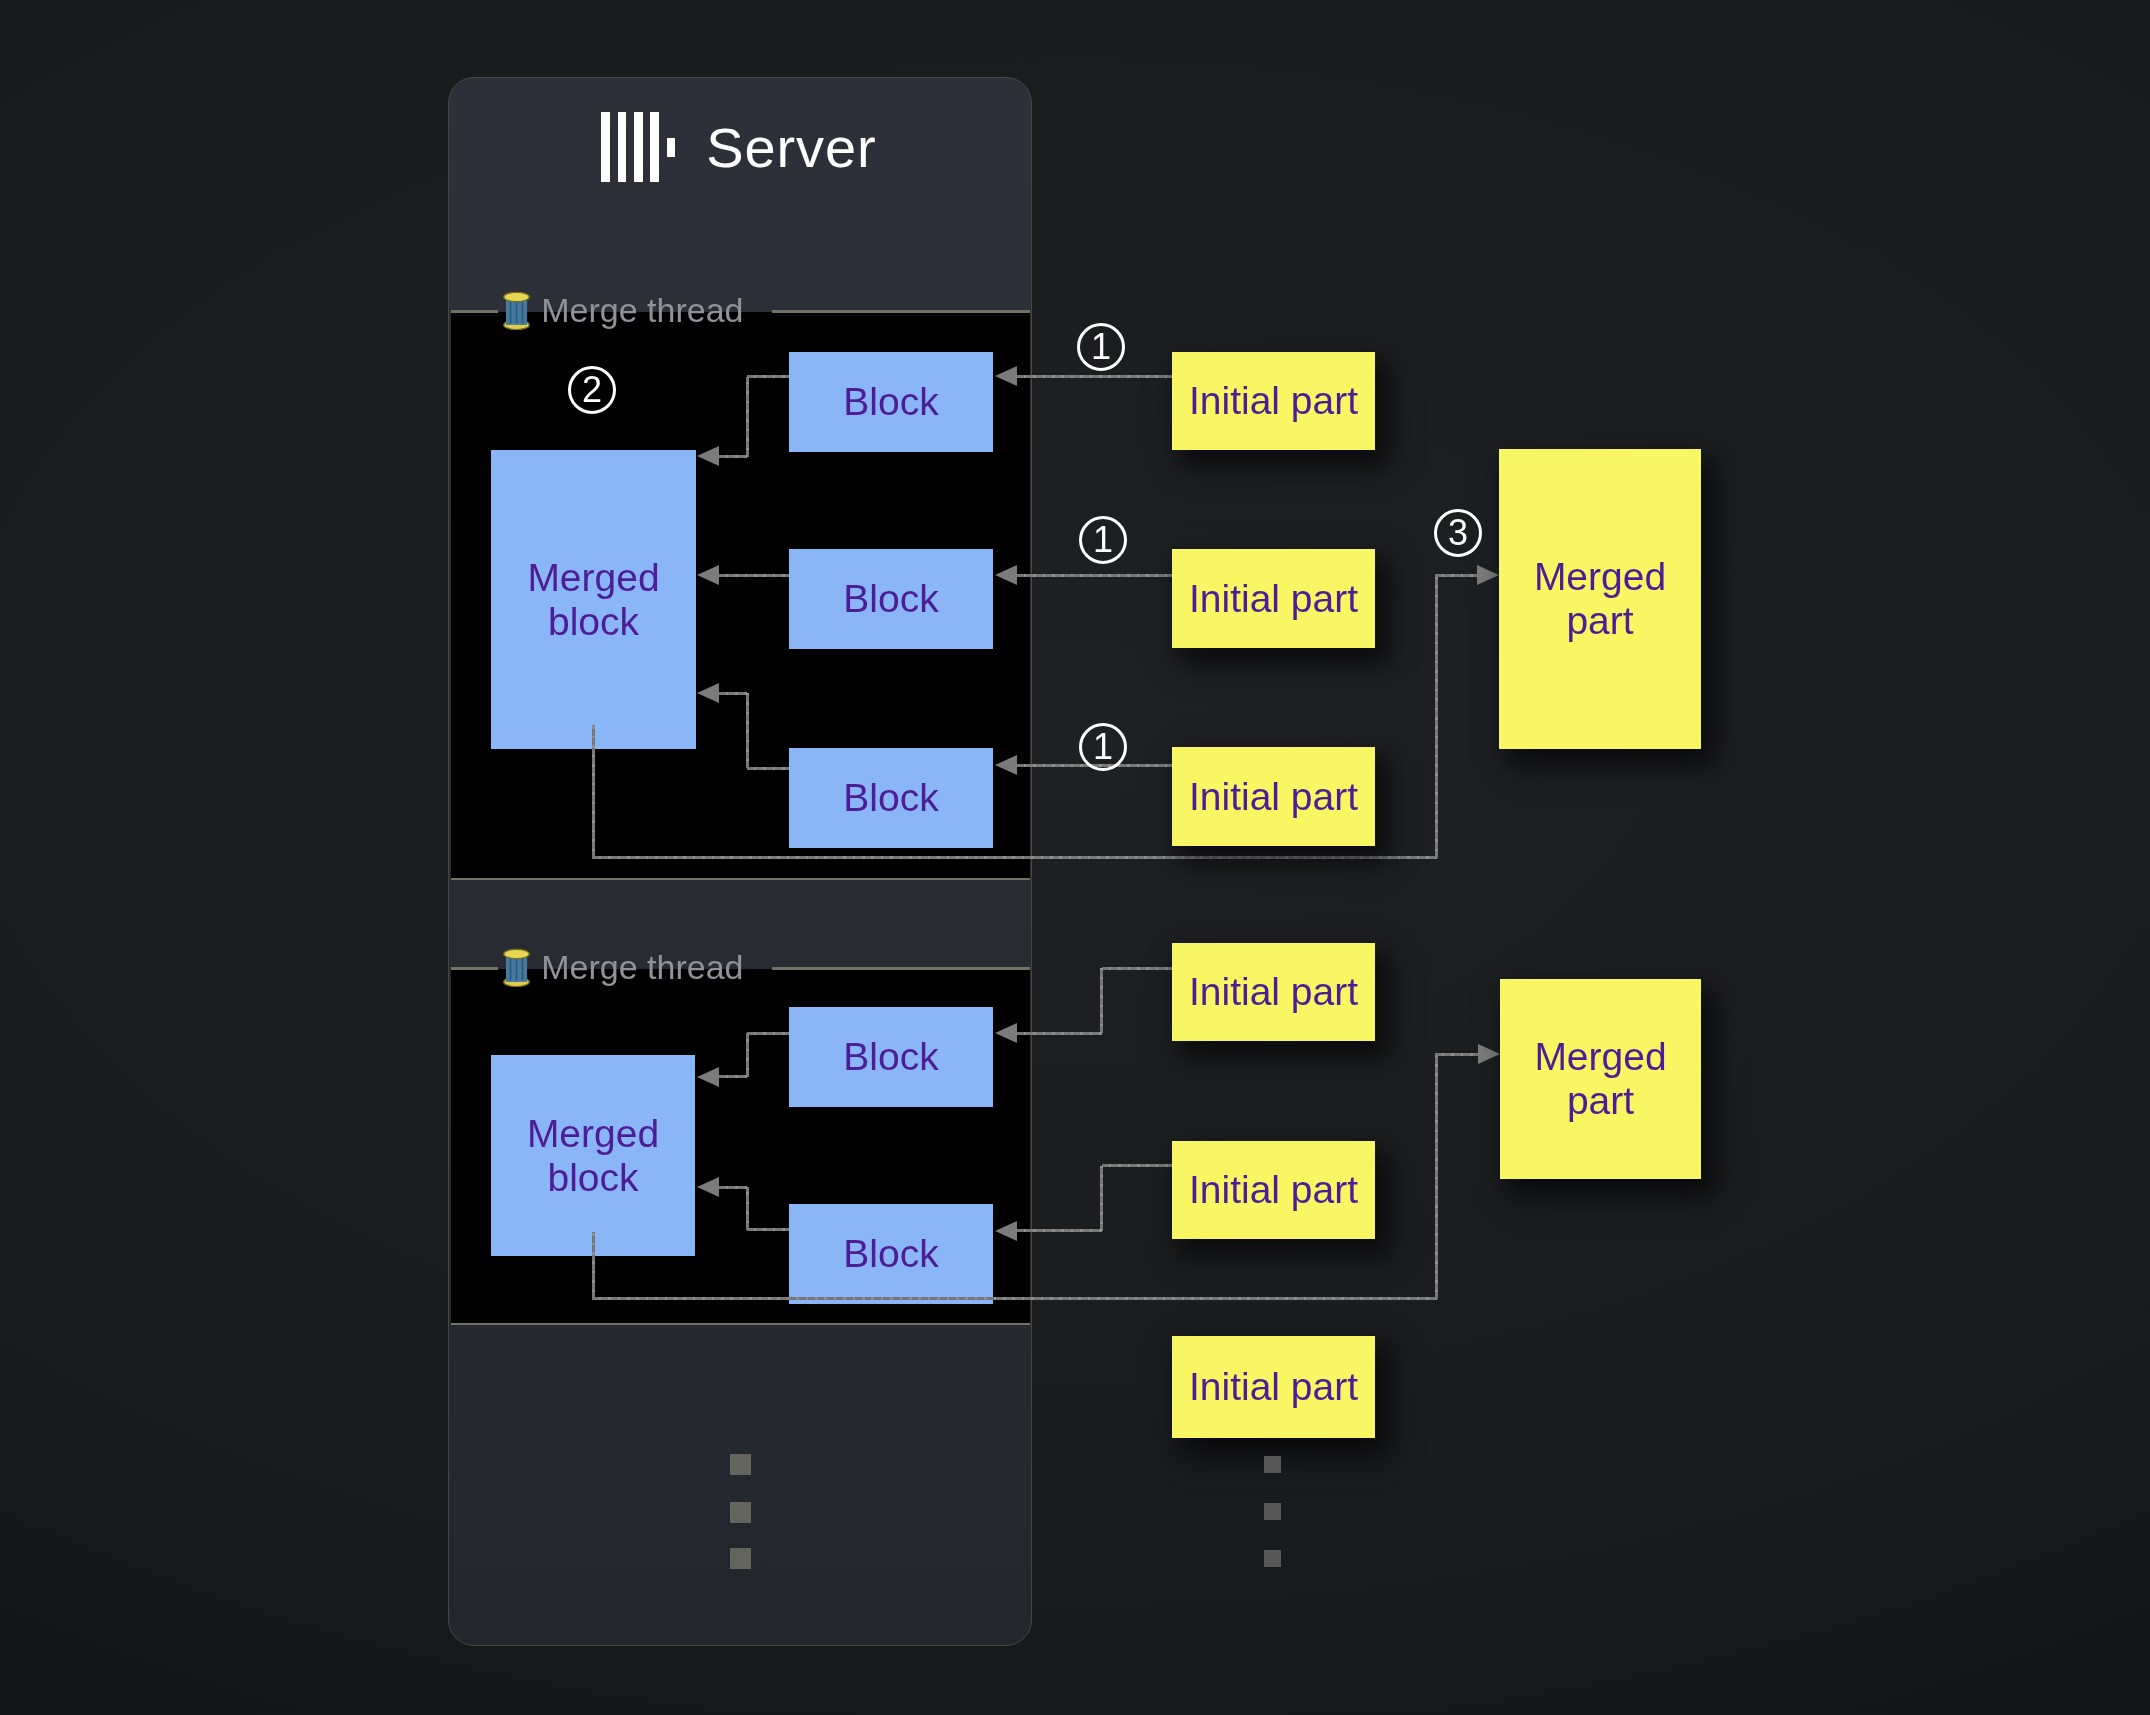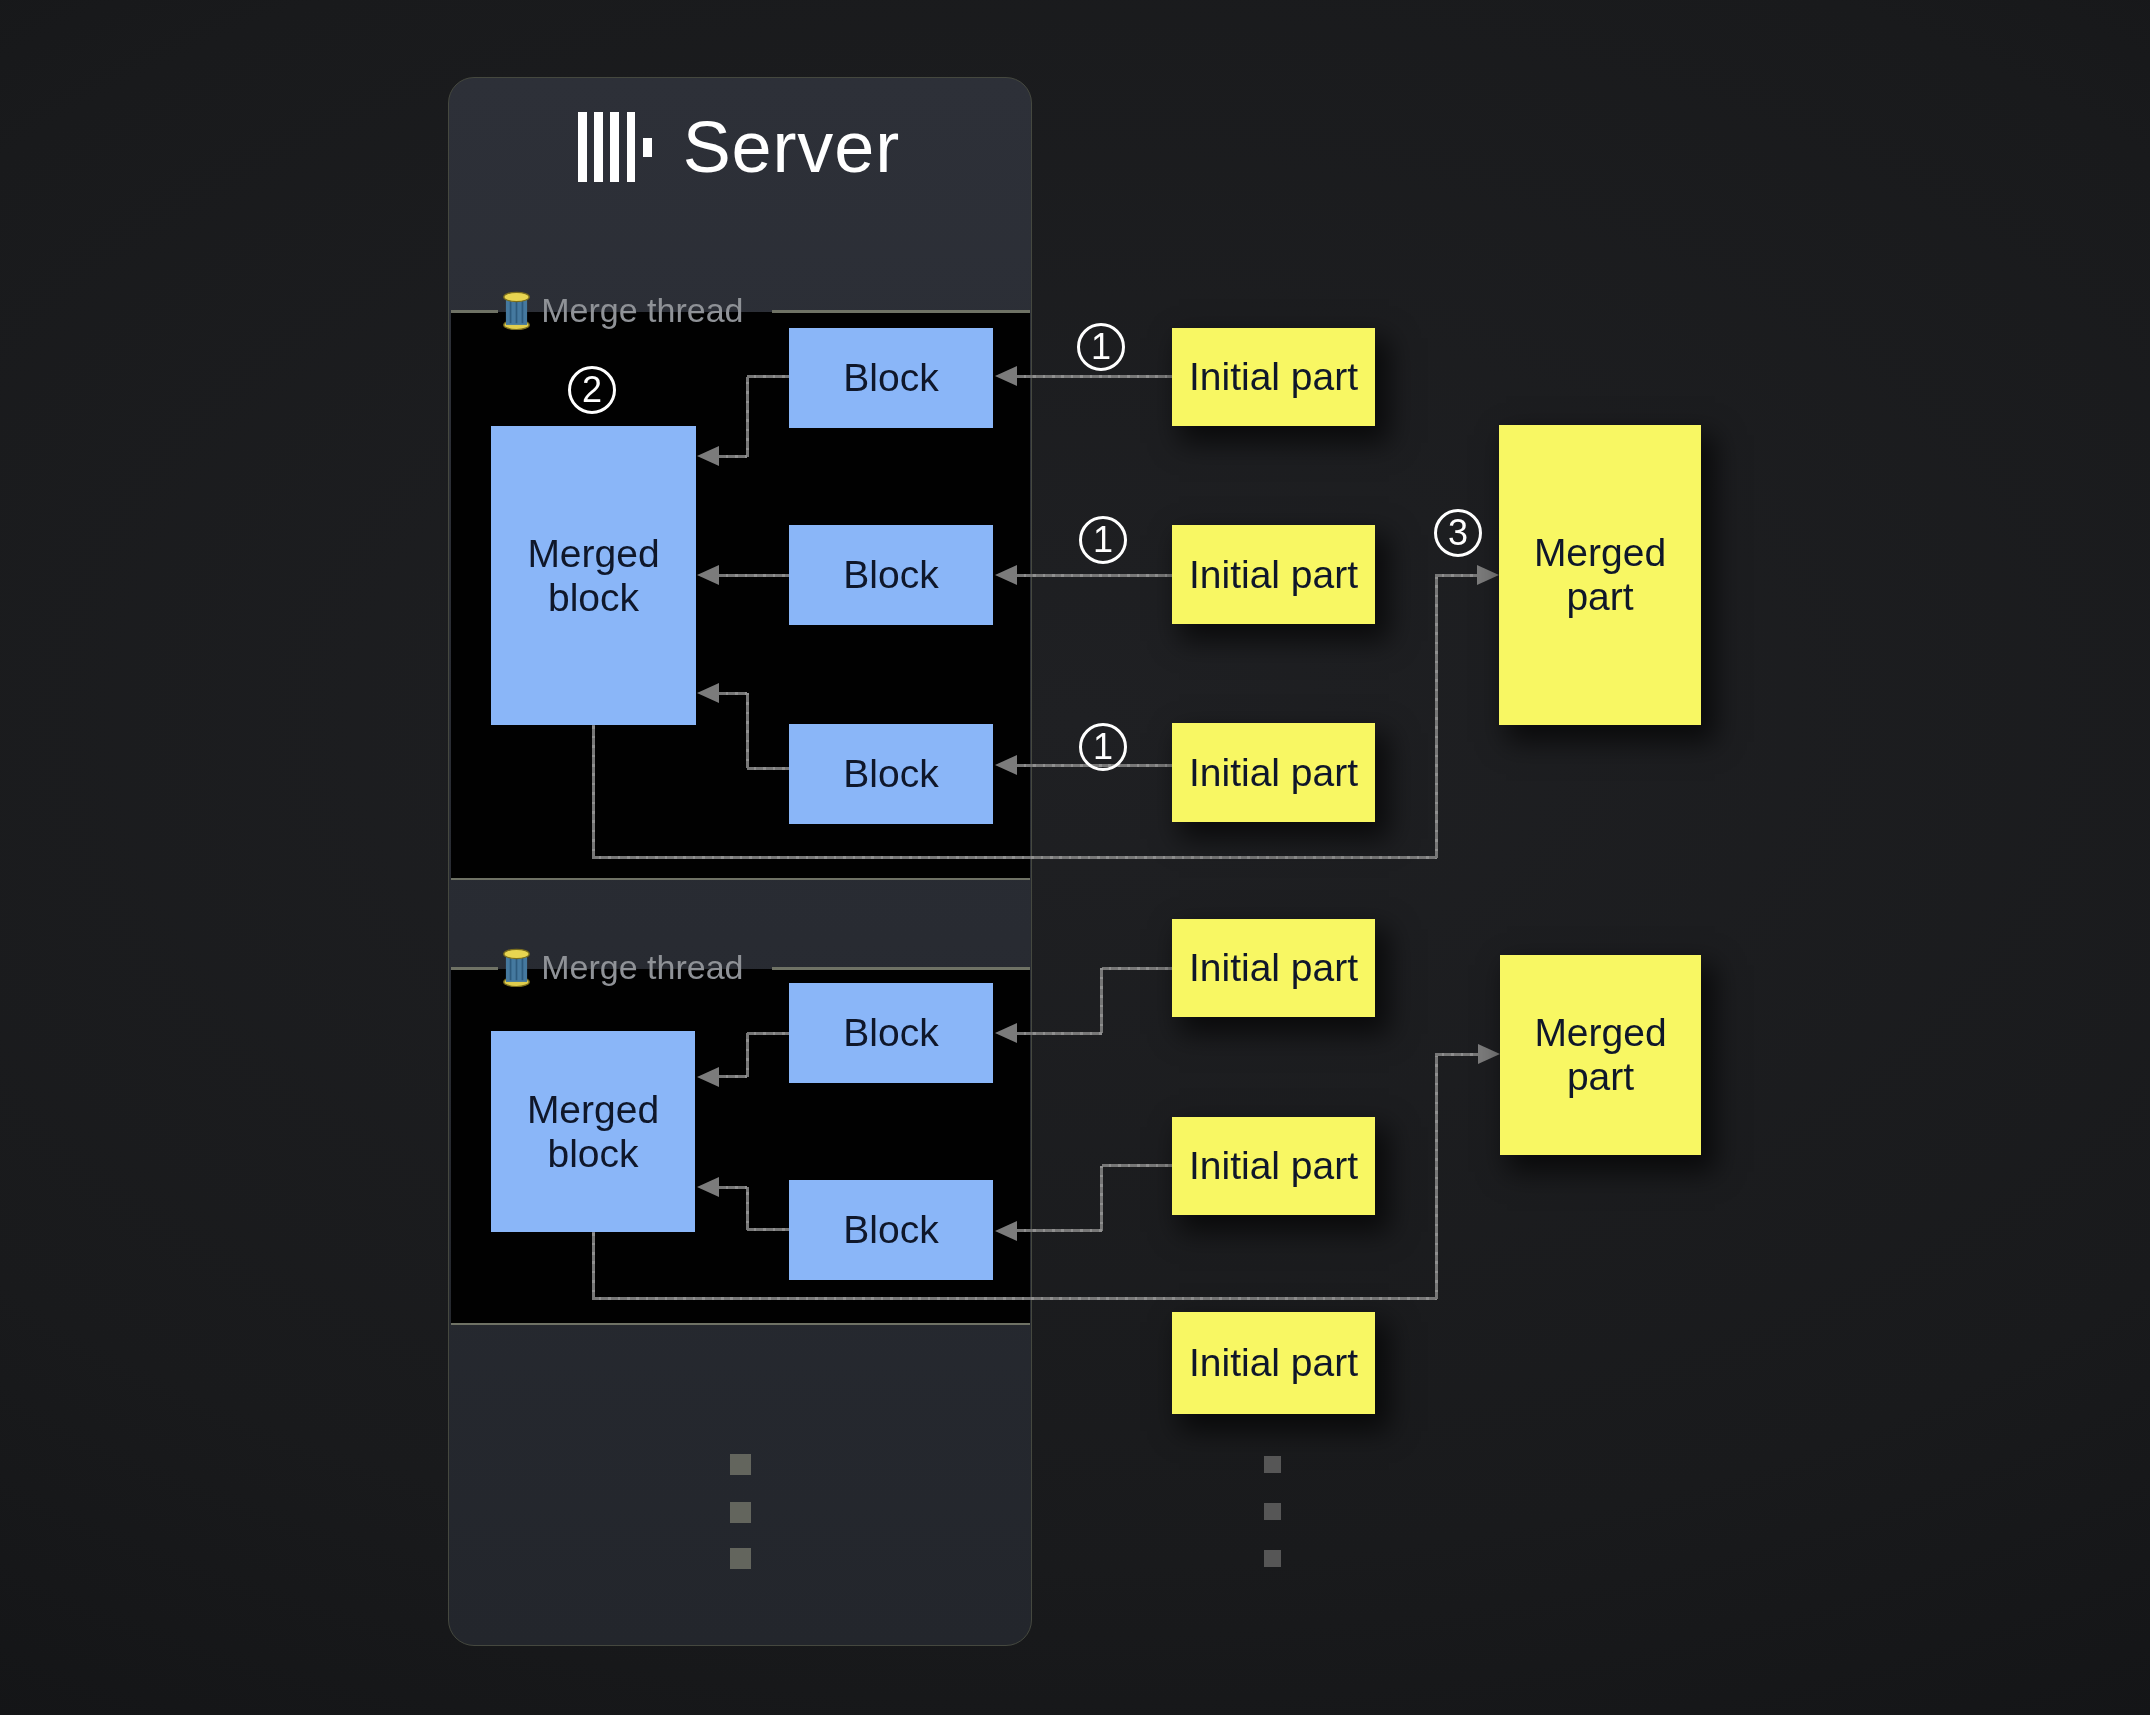--- a/index.html
+++ b/index.html
@@ -7,30 +7,30 @@
     position:relative;width:2150px;height:1716px;overflow:hidden;
     background:radial-gradient(115% 85% at 50% 42%, #1f2023 0%, #191a1c 58%, #101113 100%);
     font-family:"Liberation Sans", sans-serif;
   }
   .panel{
     position:absolute;border-radius:26px;
     background:linear-gradient(180deg,#2d3038 0%,#282b32 55%,#23262c 100%);
     border:1.7px solid #45483f;
   }
   .header{position:absolute;display:flex;align-items:center;justify-content:center;gap:31px;}
-  .title{color:#ffffff;font-size:72px;letter-spacing:0.9px;}
+  .title{color:#ffffff;font-size:56px;letter-spacing:0.9px;}
   .logo{display:flex;align-items:center;gap:7.7px;height:70px;}
   .logo .bar{width:8.6px;height:70px;background:#ffffff;}
   .logo .nub{width:8.6px;height:19px;background:#ffffff;}
   .section{position:absolute;background:#010101;border-bottom:2.6px solid #6f7265;}
   .bseg{position:absolute;height:2.6px;background:#6f7265;}
   .mt-label{position:absolute;display:flex;align-items:center;gap:10.3px;height:39px;}
   .mt-label span{color:#8f9297;font-size:34px;white-space:nowrap;}
   .box{position:absolute;display:flex;align-items:center;justify-content:center;
-       text-align:center;color:#0f172a;font-size:39px;line-height:1.12;}
+       text-align:center;color:#4c1d95;font-size:39px;line-height:1.12;margin-top:24px;}
   .blue{background:#8ab6f8;}
   .yellow{background:#f8f763;box-shadow:10.3px 13.7px 26px 3.4px rgba(0,0,0,0.65);}
   .hline{position:absolute;height:2.6px;background:#7b7b7b;
          background-image:repeating-linear-gradient(90deg,#777 0 6.8px,#8f8f8f 6.8px 9.4px);}
   .vline{position:absolute;width:2.6px;background:#7b7b7b;
          background-image:repeating-linear-gradient(0deg,#777 0 6.8px,#8f8f8f 6.8px 9.4px);}
   .ah{position:absolute;width:0;height:0;border-top:10.3px solid transparent;border-bottom:10.3px solid transparent;}
   .ah.left{border-right:22px solid #7b7b7b;}
   .ah.right{border-left:22px solid #7b7b7b;}
   .stepnum{position:absolute;width:48px;height:48px;border:3.4px solid #ffffff;border-radius:50%;

